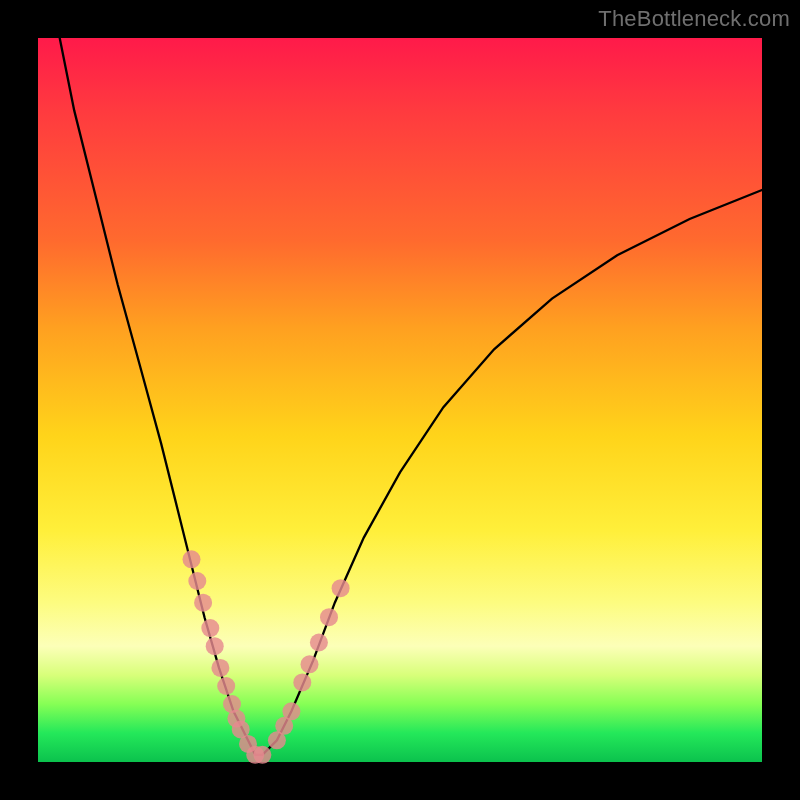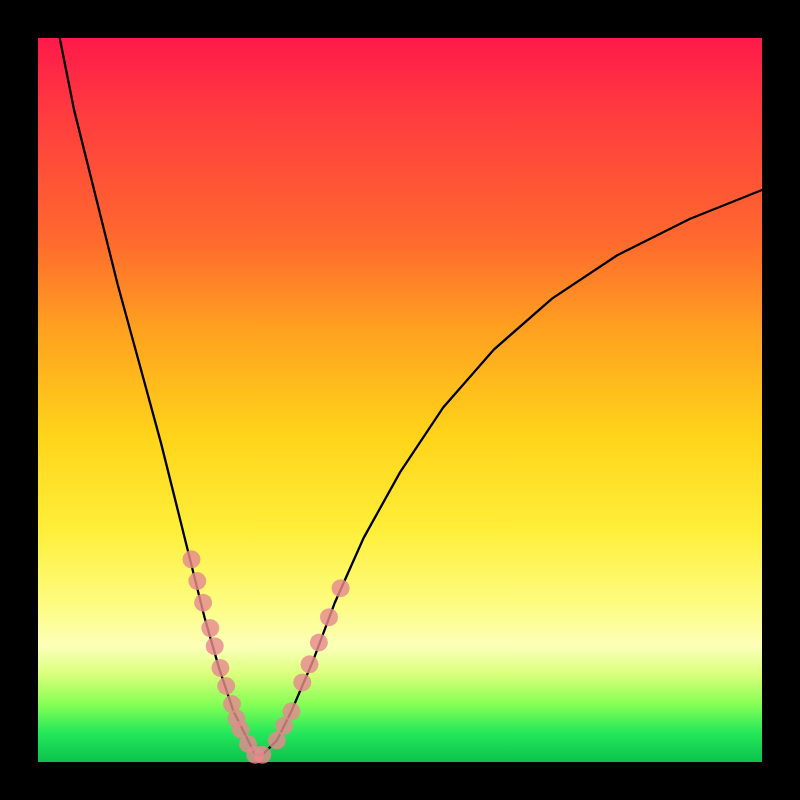--- a/index.html
+++ b/index.html
@@ -63,20 +63,21 @@
   .dot {
     fill: #e58a8f;
     fill-opacity: 0.82;
     stroke: none;
   }
 </style>
 </head>
 <body>
 
 <div class="frame">
+  <div class="watermark">TheBottleneck.com</div>
 
   <div class="plot-area">
     <svg class="curve" viewBox="0 0 724 724">
       <path id="curve-path" fill="none" stroke="#000" stroke-width="2.3" stroke-linecap="round" d="M21.7 0.0 L36.2 72.4 L57.9 159.3 L79.6 246.2 L101.4 325.8 L123.1 405.4 L137.6 463.4 L152.0 521.3 L166.5 579.2 L181.0 629.9 L195.5 673.3 L210.0 702.3 L217.2 716.8 L224.4 716.8 L238.9 702.3 L253.4 673.3 L275.1 622.6 L296.8 564.7 L325.8 499.6 L362.0 434.4 L405.4 369.2 L456.1 311.3 L514.0 260.6 L579.2 217.2 L651.6 181.0 L724.0 152.0"></path>
       <g id="dots-group">
           <circle class="dot" cx="153.5" cy="521.3" r="9"></circle>
           <circle class="dot" cx="159.3" cy="543.0" r="9"></circle>
           <circle class="dot" cx="165.1" cy="564.7" r="9"></circle>
           <circle class="dot" cx="172.3" cy="590.1" r="9"></circle>
           <circle class="dot" cx="176.7" cy="608.2" r="9"></circle>

